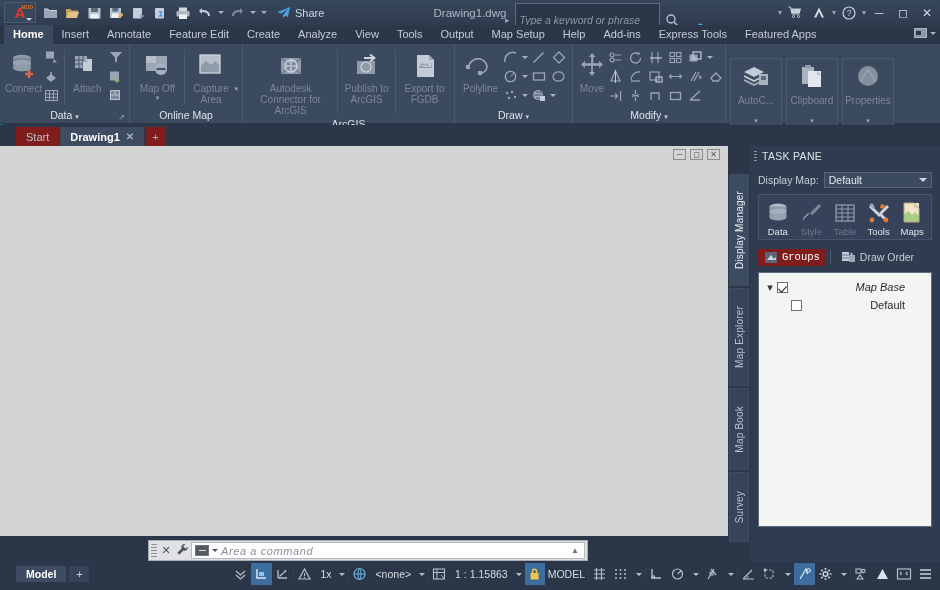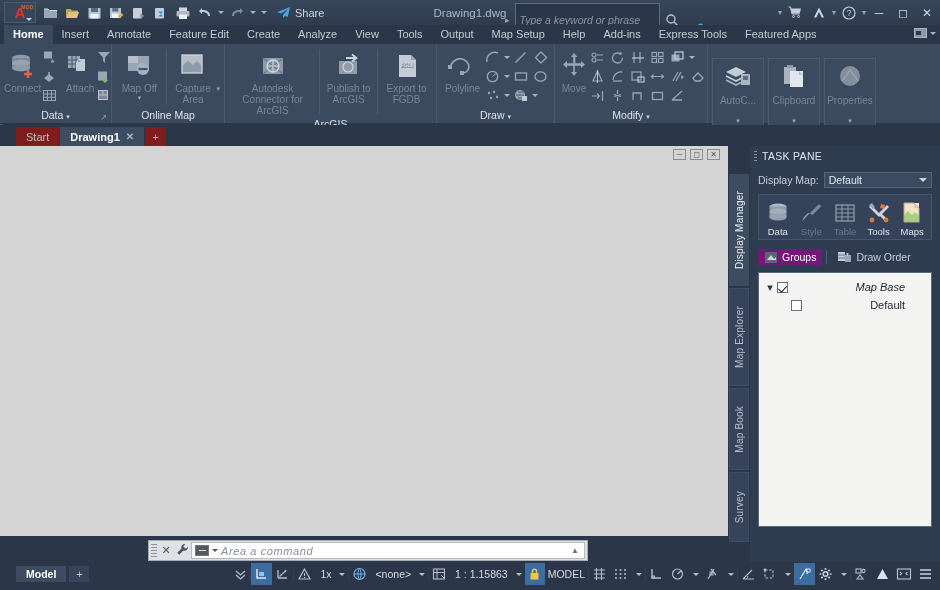--- a/index.html
+++ b/index.html
@@ -147,21 +147,21 @@
               display:flex; align-items:center; padding:0 4px; font-size:10.5px; color:#e4e8ee; position:relative;}
   .dm-select .c{ position:absolute; right:4px; border-left:4px solid transparent;border-right:4px solid transparent;border-top:4px solid #cdd3dd;}
   .tp-toolbox{ margin:2px 8px 0 8px; border:1px solid #46556d; background:#35425a; padding:4px 2px 2px 2px;
                display:flex; justify-content:space-around; }
   .tbitem{ width:31px; display:flex; flex-direction:column; align-items:center; gap:1px;}
   .tbitem .ic{ height:26px; display:flex; align-items:flex-end; justify-content:center;}
   .tbitem .lb{ font-size:9.5px; color:#dfe4eb; }
   .tbitem.dis .lb{ color:#6d7789; }
   .tp-tabs{ display:flex; align-items:center; gap:0; margin:7px 8px 0 8px; height:20px; }
   .tptab{ display:flex; align-items:center; gap:4px; padding:2px 6px; font-size:10.5px; color:#c8ced8;}
-  .tptab.active{ background:#701a75; color:#ffffff; }
+  .tptab.active{ background:#7f1d1d; color:#ffffff;font-family:Liberation Mono, monospace; }
   .tp-tabsep{ width:1px; height:14px; background:#4d5c74; margin:0 4px; }
   .tp-tree{ margin:5px 8px 0 8px; height:255px; background:#f4f4f2; border:1px solid #5a6a82; padding:5px 4px; }
   .tr-row{ display:flex; align-items:center; height:18px; font-size:11px; color:#1f2430; }
   .tr-exp{ width:14px; text-align:center; color:#2f3542; font-size:11px; }
   .cbx{ width:11px;height:11px; border:1px solid #6a707c; background:#ffffff; position:relative; }
   .cbx.on::after{ content:""; position:absolute; left:2px; top:1px; width:4px;height:7px;
      border:solid #1f2430; border-width:0 1.6px 1.6px 0; transform:rotate(42deg); }
   .tr-name{ flex:1; text-align:right; padding-right:22px; }
   .tr-name.italic{ font-style:italic; }
 
@@ -337,21 +337,21 @@
       <svg width="13" height="10" viewBox="0 0 13 10">
           <rect x="0.5" y="0.5" width="12" height="9" fill="#8d97a6" stroke="#aab3c0"></rect>
           <rect x="2" y="3" width="5" height="4" fill="#2b3748"></rect>
         </svg>
       <span class="car6"></span>
     </div>
   </div>
 
   <div class="ribbon">
 
-    <div class="panel" style="width:112px">
+    <div class="panel" style="width:130px">
       <div class="panel-body">
         <div class="bigbtn dim">
           <div class="ic">
             <svg width="30" height="30" viewBox="0 0 30 30">
                 <ellipse cx="13" cy="7" rx="9" ry="3.3" fill="#8f9aaa"></ellipse>
                 <path d="M4 7v10c0 1.8 4 3.3 9 3.3s9-1.5 9-3.3V7" fill="#7d8796"></path>
                 <ellipse cx="13" cy="12" rx="9" ry="3.3" fill="#98a3b3"></ellipse>
                 <ellipse cx="13" cy="17" rx="9" ry="3.3" fill="#8f9aaa"></ellipse>
                 <path d="M20 19v8M16 23h8" stroke="#e2624a" stroke-width="2.6"></path>
               </svg>

